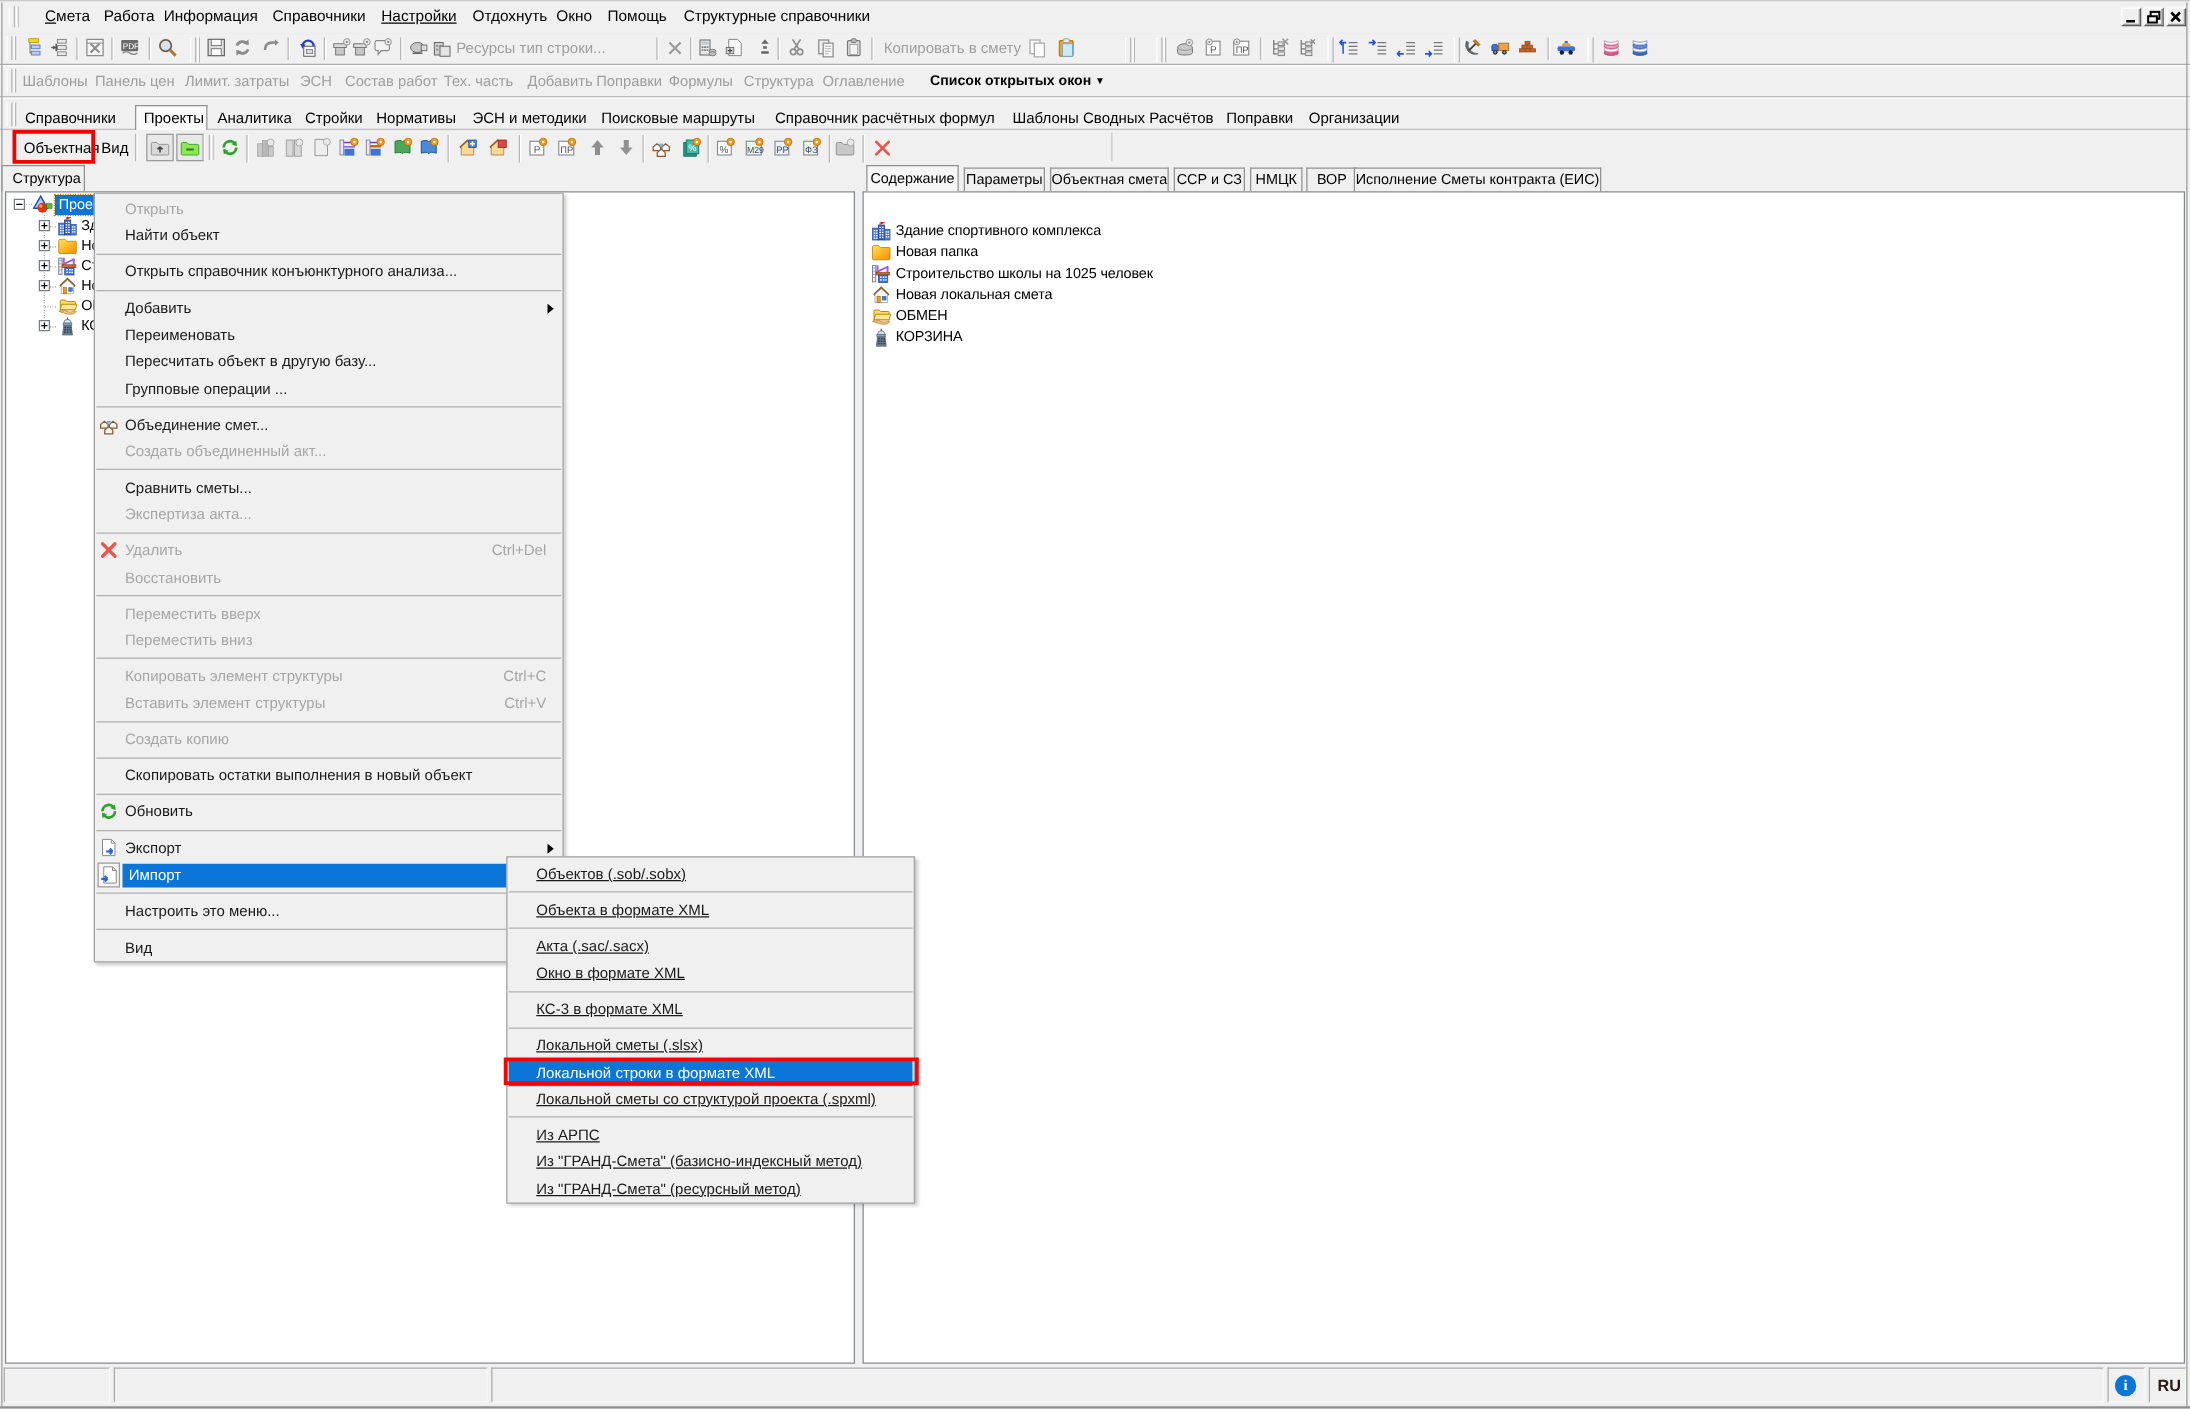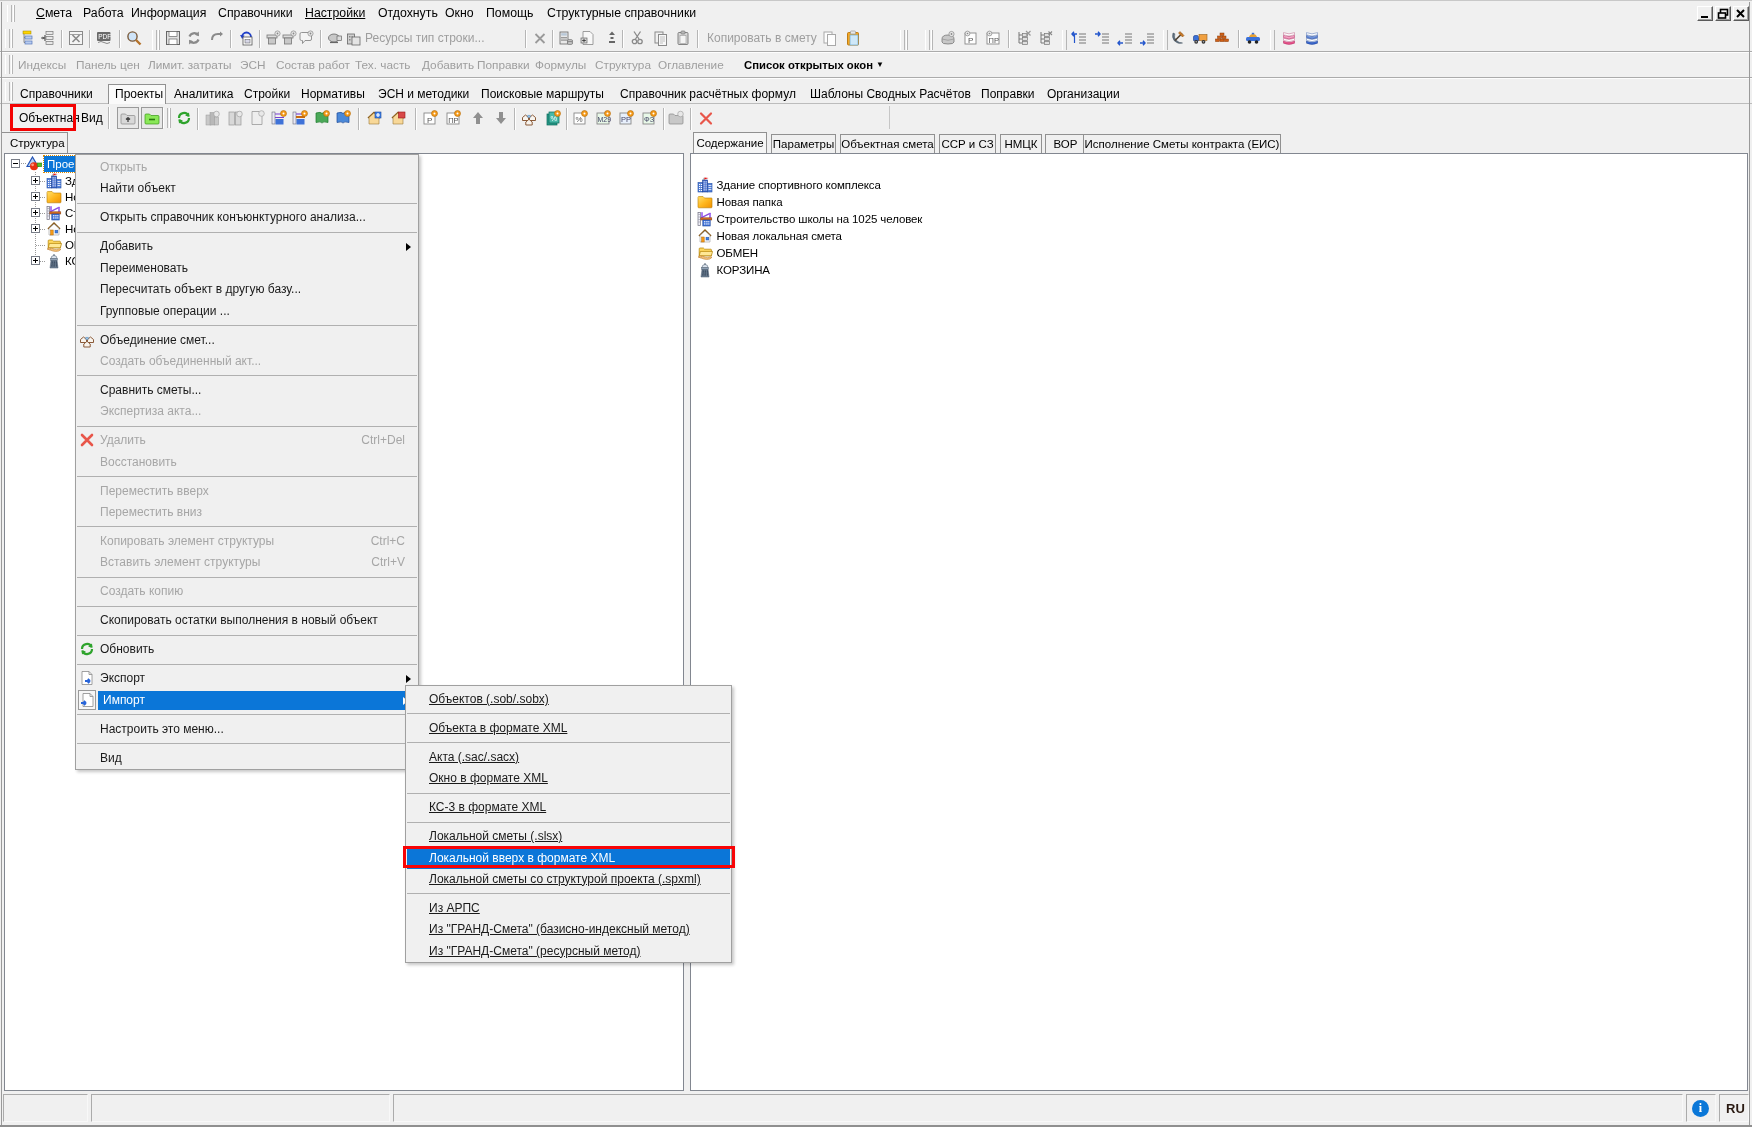--- a/index.html
+++ b/index.html
@@ -16,21 +16,21 @@
   .gtxt { position:absolute; color:#9e9e9e; font-size:12px; white-space:nowrap; }
   #row3 { position:absolute; left:0; top:52px; width:1752px; height:26px; }
   #row3 span { position:absolute; top:0; height:26px; line-height:26px; font-size:11.8px; color:#9e9e9e; white-space:nowrap; }
   #tabrow { position:absolute; left:0; top:79px; width:1752px; height:25px; }
   #tabrow span { position:absolute; top:3px; height:25px; line-height:25px; font-size:12px; color:#000; white-space:nowrap; }
   #tb2 { position:absolute; left:0; top:104px; width:1752px; height:28px; }
   .paneltab { position:absolute; background:#f0f0f0; border:1px solid #919191; border-bottom:none; font-size:11.5px; color:#000; }
   #leftpanel { position:absolute; left:4px; top:153px; width:680px; height:938px; background:#fff; border:1px solid #828790; }
   #rightpanel { position:absolute; left:690px; top:153px; width:1058px; height:938px; background:#fff; border:1px solid #828790; }
   .lrow { position:absolute; height:17px; font-size:11.5px; line-height:17px; white-space:nowrap; color:#000; letter-spacing:-0.1px; }
-  #cmenu { position:absolute; left:75px; top:154px; width:344px; background:#f0f0f0; border:1px solid #a0a0a0; box-shadow:2px 2px 3px rgba(0,0,0,0.22); padding-top:2px; z-index:40; }
+  #cmenu { position:absolute; left:75px; top:154px; width:376px; background:#f0f0f0; border:1px solid #a0a0a0; box-shadow:2px 2px 3px rgba(0,0,0,0.22); padding-top:2px; z-index:40; }
   #cmenu .mitem, #smenu .mitem { position:relative; height:21.4px; line-height:21.4px; font-size:12px; padding-left:24px; white-space:nowrap; color:#1a1a1a; }
   #cmenu .msep, #smenu .msep { height:7.6px; position:relative; }
   #cmenu .msep:before, #smenu .msep:before { content:""; position:absolute; left:1px; right:1px; top:3px; border-top:1px solid #b0b0b0; }
   .dis { color:#a6a6a6 !important; }
   .sc { position:absolute; right:13px; top:0; }
   .marr { position:absolute; right:7px; top:7px; width:0; height:0; border-left:5px solid #000; border-top:4px solid transparent; border-bottom:4px solid transparent; }
   .marr.w { border-left-color:#fff; }
   .micon { position:absolute; left:3px; top:2px; width:16px; height:16px; }
   #smenu { position:absolute; left:405px; top:685px; width:327px; background:#f0f0f0; border:1px solid #a0a0a0; box-shadow:2px 2px 3px rgba(0,0,0,0.22); padding-top:2.8px; z-index:50; }
   #smenu .mitem { padding-left:23px;text-decoration:underline; }
@@ -417,21 +417,21 @@
 <span class="gtxt" style="left:365px; top:4px;">Ресурсы тип строки...</span>
 <span class="gtxt" style="left:707px; top:4px;">Копировать в смету</span>
 </div>
 <div class="abs" style="left:0;top:51px;width:1752px;height:1px;background:#ababab;"></div>
 <div class="abs" style="left:0;top:52px;width:1752px;height:1px;background:#fdfdfd;"></div>
 <div class="abs" style="left:0;top:77px;width:1752px;height:1px;background:#ababab;"></div>
 <div class="abs" style="left:0;top:78px;width:1752px;height:1px;background:#fdfdfd;"></div>
 <div id="row3">
 <div class="grip" style="left:5px; top:3px; height:19px;"></div>
     <div class="grip2" style="left:11px; top:3px; height:19px;"></div>
-<span style="left:18px;">Индексы</span>
+<span style="left:18px;">Шаблоны</span>
 <span style="left:76px;">Панель цен</span>
 <span style="left:148px;">Лимит. затраты</span>
 <span style="left:240px;">ЭСН</span>
 <span style="left:276px;">Состав работ</span>
 <span style="left:355px;">Тех. часть</span>
 <span style="left:422px;">Добавить</span>
 <span style="left:477px;">Поправки</span>
 <span style="left:535px;">Формулы</span>
 <span style="left:595px;">Структура</span>
 <span style="left:658px;">Оглавление</span>
@@ -989,21 +989,21 @@
     <div class="mitem" style=""><span>Объекта в формате XML</span></div>
     <div class="msep"></div>
     <div class="mitem" style=""><span>Акта (.sac/.sacx)</span></div>
     <div class="mitem" style=""><span>Окно в формате XML</span></div>
     <div class="msep"></div>
     <div class="mitem" style=""><span>КС-3 в формате XML</span></div>
     <div class="msep"></div>
     <div class="mitem" style=""><span>Локальной сметы (.slsx)</span></div>
     <div class="mitem" style="padding-left:0;">
       <span class="abs" style="left:1px; right:1px; top:0; bottom:0; background:#0b76d8;"></span>
-      <span class="abs" style="left:23px; top:0; color:#fff;">Локальной вверх в формате XML</span>
+      <span class="abs" style="left:23px; top:0; color:#fff;">Локальной строки в формате XML</span>
     </div>
     <div class="mitem" style=""><span>Локальной сметы со структурой проекта (.spxml)</span></div>
     <div class="msep"></div>
     <div class="mitem" style=""><span>Из АРПС</span></div>
     <div class="mitem" style=""><span>Из "ГРАНД-Смета" (базисно-индексный метод)</span></div>
     <div class="mitem" style=""><span>Из "ГРАНД-Смета" (ресурсный метод)</span></div>
 </div>
 <div id="redbox2"></div>
 <div id="statusbar">
 <div class="sseg" style="left:3px; width:85px;"></div>

